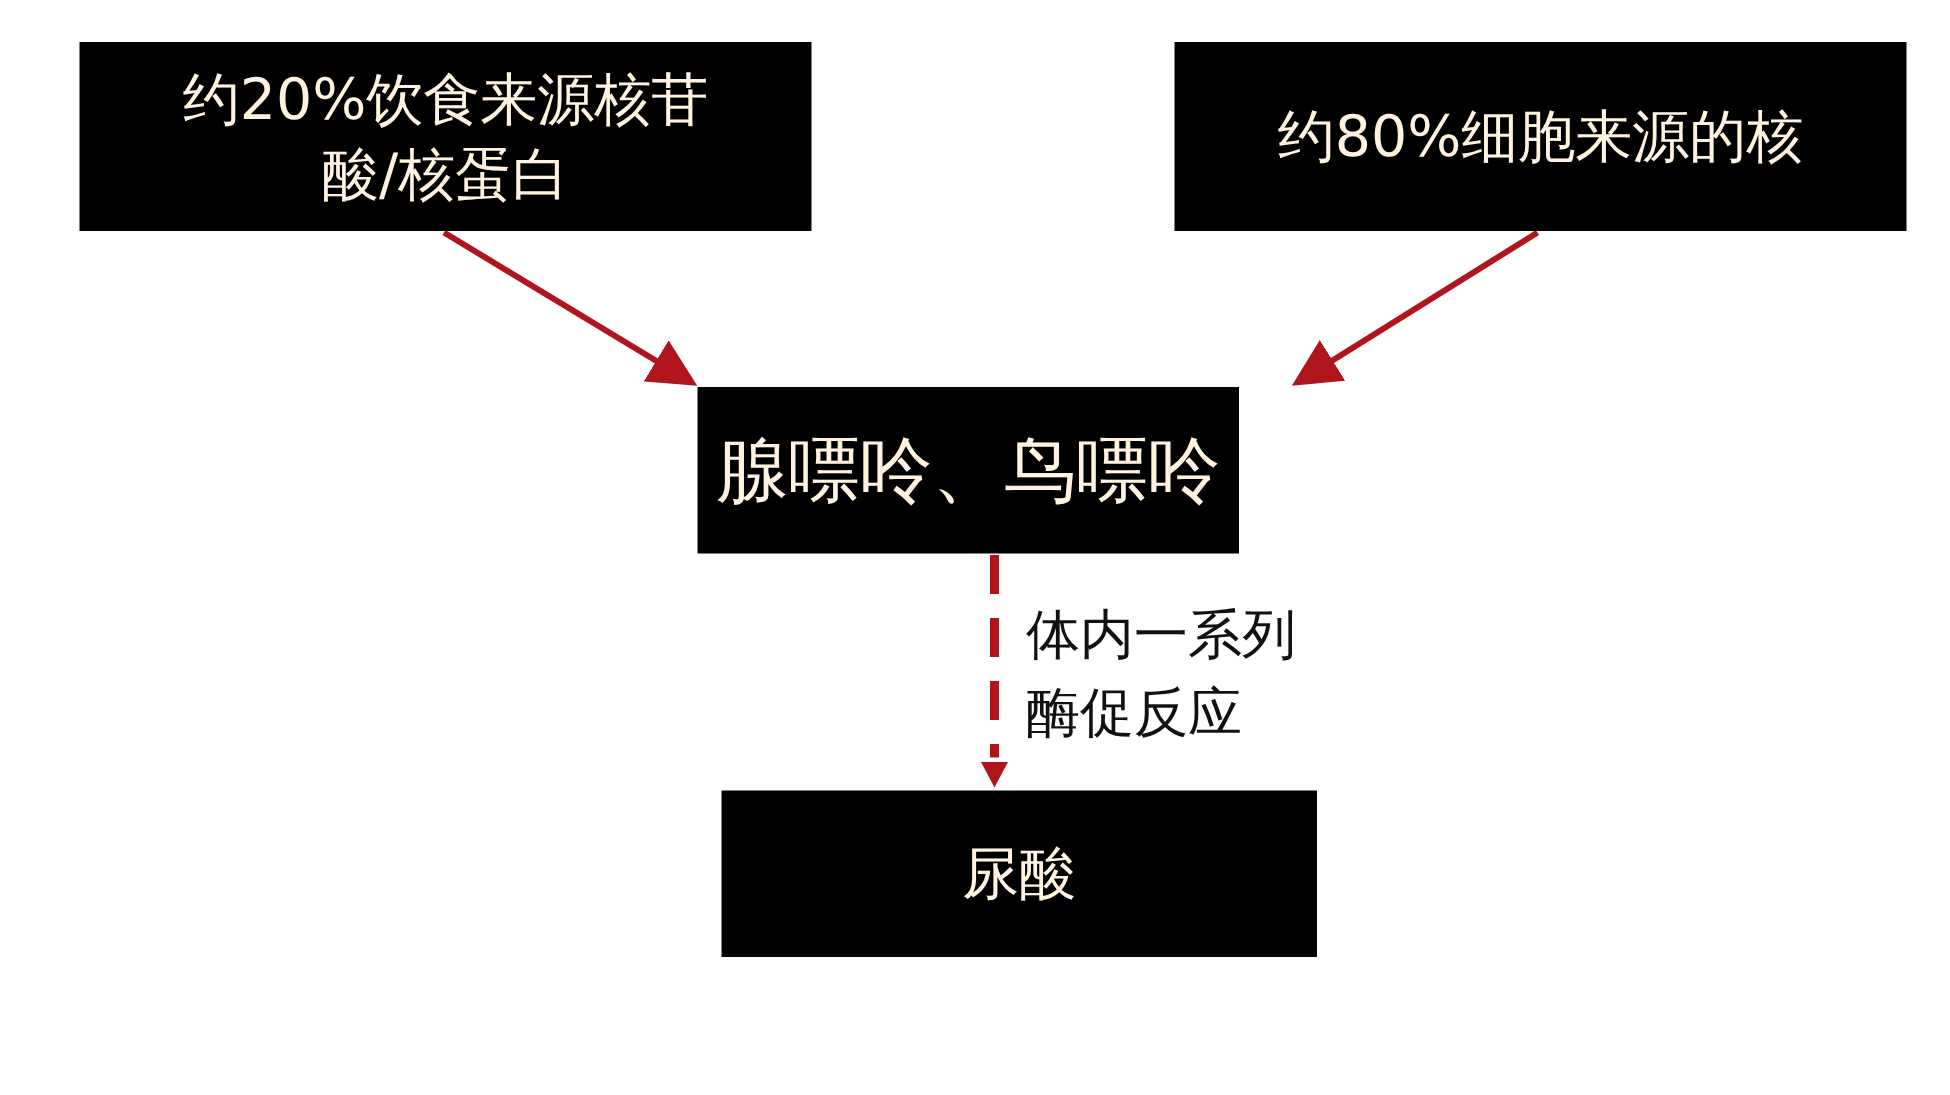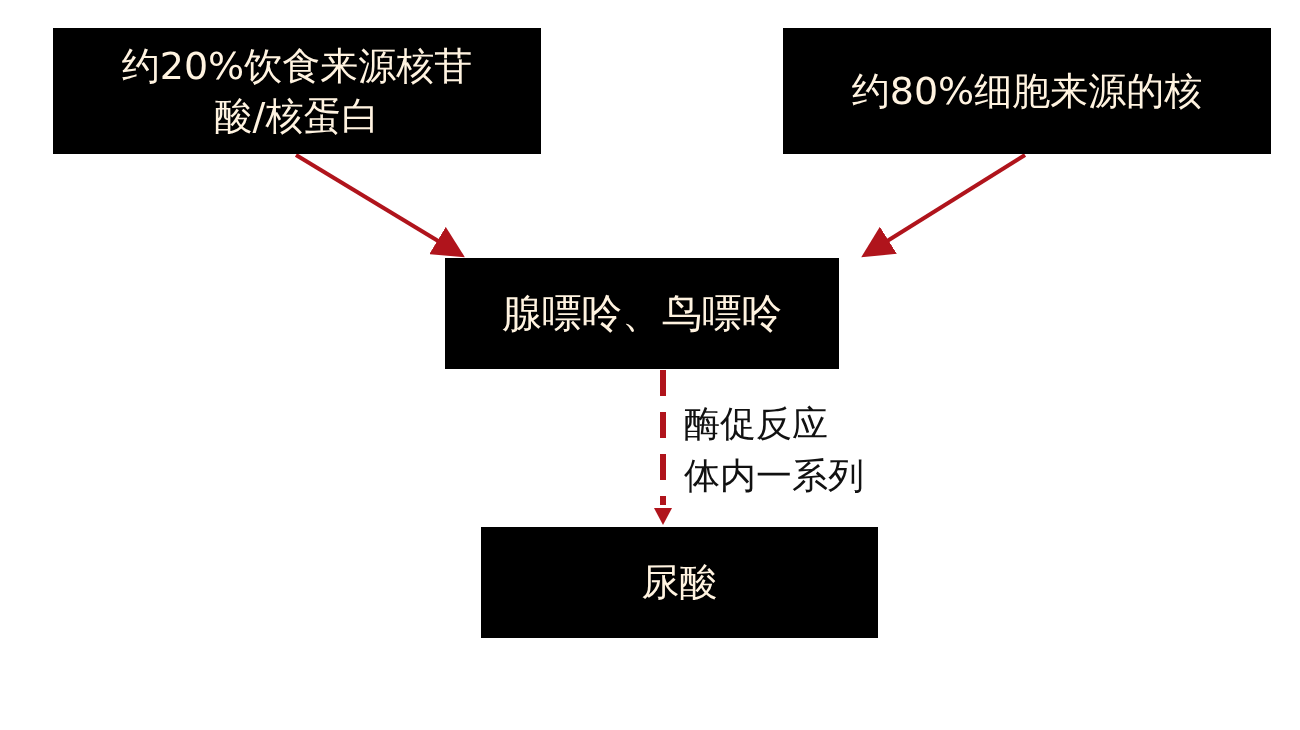--- a/index.html
+++ b/index.html
@@ -7,21 +7,21 @@
     width:1300px; height:730px; background:#ffffff; position:relative; overflow:hidden;
     font-family: "DejaVu Sans", "Liberation Sans", sans-serif;
   }
   .box {
     position:absolute; background:#000000; color:#FFF3E0;
     display:flex; align-items:center; justify-content:center; text-align:center;
     font-weight:normal; box-sizing:border-box;
   }
   #box-diet { left:53px; top:28px; width:488px; height:126px; font-size:38px; line-height:50px; padding:0 30px; }
   #box-cell { left:783px; top:28px; width:488px; height:126px; font-size:38px; line-height:50px; padding:0 30px; }
-  #box-purine { left:445px; top:258px; width:394px; height:111px; font-size:40px; }
+  #box-purine { left:465px; top:258px; width:361px; height:111px; font-size:48px; }
   #box-uric { left:465px; top:527px; width:397px; height:111px; font-size:38px;margin-left:16px; }
   .label {
     position:absolute; left:684px; top:398px; color:#111; font-size:36px; line-height:52px;
     font-family: "DejaVu Sans", "Liberation Sans", sans-serif;
   }
   svg.arrows { position:absolute; left:0; top:0; }
 </style>
 </head>
 <body>
 
@@ -48,19 +48,19 @@
   <div>
     <div>约80%细胞来源的核</div>
   </div>
 </div>
 
 <div id="box-purine" class="box">
   <span>腺嘌呤、鸟嘌呤</span>
 </div>
 
 <div class="label">
+  <div>体内一系列</div>
   <div>酶促反应</div>
-  <div>体内一系列</div>
 </div>
 
 <div id="box-uric" class="box">
   <span>尿酸</span>
 </div>
 
 </body></html>

